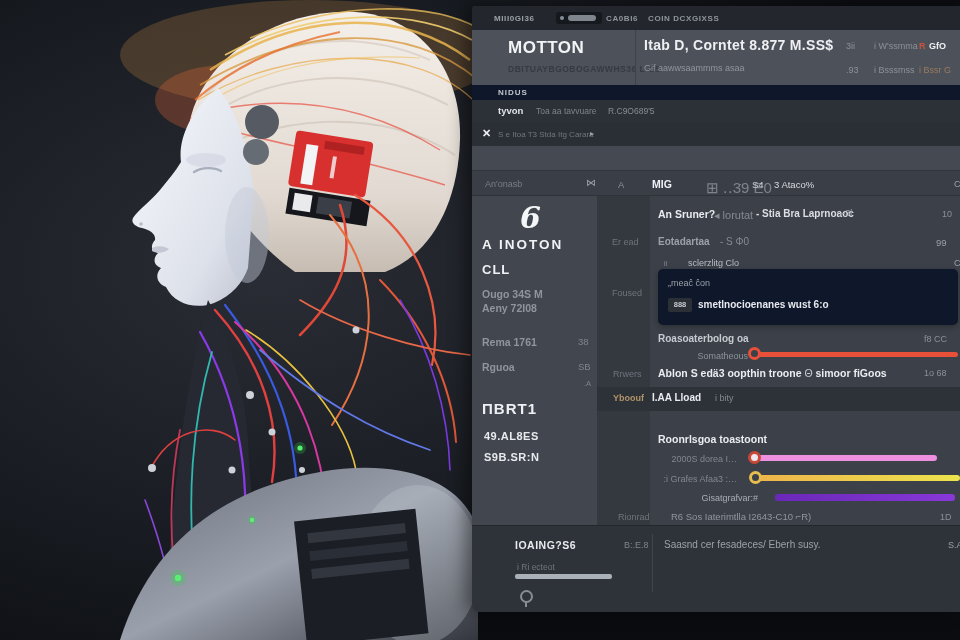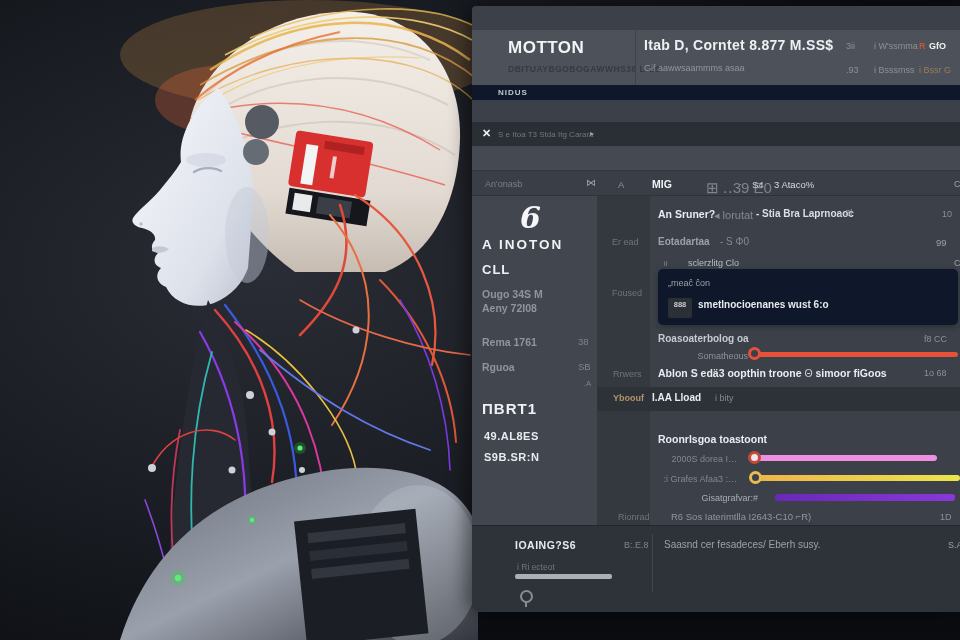--- a/index.html
+++ b/index.html
@@ -39,21 +39,21 @@
     font-size:30px;color:#f4f6f8;}
   .side-title{left:10px;top:41px;font-size:13.5px;font-weight:bold;color:#f0f2f5;letter-spacing:2px;}
   .side-sec{left:10px;top:66px;font-size:13px;font-weight:bold;color:#eef0f3;letter-spacing:1px;}
   .side-item{font-size:10.5px;font-weight:bold;color:#8f959d;}
   .side-val{font-size:9.5px;color:#7e848c;}
   .side-sec2{left:10px;top:204px;font-size:15px;font-weight:bold;color:#eef0f3;letter-spacing:1px;}
   .side-stat{font-size:11px;font-weight:bold;color:#e8ebee;letter-spacing:.5px;}
   .rowlabel{font-size:9px;color:#6e747c;}
   .dropdown{position:absolute;left:186px;top:73px;width:300px;height:56px;background:#0f172a;
     border-radius:5px;box-shadow:0 2px 6px rgba(0,0,0,.3);}
-  .badge{position:absolute;left:10px;top:29px;width:24px;height:20px;background:#2b2f36;border-radius:2px;
+  .badge{position:absolute;left:10px;top:29px;width:24px;height:14px;background:#2b2f36;border-radius:2px;
     font-size:7.5px;color:#c8ccd2;text-align:center;line-height:13px;font-weight:bold;}
   .track{position:absolute;height:5px;border-radius:3px;}
   .knob{position:absolute;width:7px;height:7px;border-radius:50%;}
   .darkband{position:absolute;left:125px;top:191px;width:363px;height:24px;background:#2d3239;}
   .footer{position:absolute;left:0;top:519px;width:100%;height:87px;background:#2e333a;border-top:1px solid #23272d;box-sizing:border-box;}
   .f-divider{left:180px;top:8px;width:1px;height:58px;background:#41464e;}
   .progress{left:43px;top:48px;width:97px;height:5px;background:#aab0b8;border-radius:2px;}
   .mic{left:48px;top:64px;width:9px;height:9px;border:2px solid #878d95;border-radius:50%;}
   .mic::after{content:"";position:absolute;left:2.5px;top:9px;width:2px;height:6px;background:#878d95;}
   .t{position:absolute;white-space:nowrap;}
@@ -170,40 +170,54 @@
         <circle cx="178" cy="578" r="3.2" fill="#58f070"></circle>
       <circle cx="300" cy="448" r="6" fill="#30d848" opacity=".25"></circle>
         <circle cx="300" cy="448" r="2.6" fill="#58f070"></circle>
       <circle cx="252" cy="520" r="5" fill="#30d848" opacity=".22"></circle>
         <circle cx="252" cy="520" r="2.2" fill="#58f070"></circle>
     </g>
   </svg>
 
   <div class="panel">
 
+    <div class="topbar">
+      <div class="t topbar-title">MIII0GI36</div>
+      <div class="abs toggle">
+        <div class="dot"></div>
+        <div class="bar"></div>
+      </div>
+      <div class="t topbar-menu" style="left:134px;">CA0BI6</div>
+      <div class="t topbar-menu" style="left:176px;">COIN DCXGIXSS</div>
+    </div>
 
     <div class="header">
       <div class="t app-title">MOTTON</div>
       <div class="t app-sub">DBITUAYBGOBOGAWWHS36 L GS</div>
       <div class="abs hdr-divider"></div>
       <div class="t doc-title">Itab D, Corntet 8.877 M.SS$</div>
       <div class="t doc-sub">Gif aawwsaammms asaa</div>
       <div class="t meta" style="left:374px;top:11px;">3ii</div>
       <div class="t meta" style="left:402px;top:11px;">i  W'ssmma</div>
       <div class="t meta red" style="left:447px;top:11px;">R</div>
       <div class="t meta b" style="left:457px;top:11px;">GfO</div>
       <div class="t meta" style="left:374px;top:35px;">.93</div>
       <div class="t meta" style="left:402px;top:35px;">i  Bsssmss</div>
       <div class="t meta brown" style="left:447px;top:35px;">i  Bssr G</div>
     </div>
 
     <div class="nidus">
       <span>NIDUS</span>
     </div>
 
+    <div class="inforow">
+      <div class="t" style="left:26px;top:5px;font-size:9.5px;font-weight:bold;color:#dfe2e6;">tyvon</div>
+      <div class="t" style="left:64px;top:6px;font-size:8.5px;color:#7e848c;">Toa aa tavvuare</div>
+      <div class="t" style="left:136px;top:6px;font-size:8.5px;color:#868c94;">R.C9O689'5</div>
+    </div>
 
     <div class="filterrow">
       <div class="t" style="left:10px;top:5px;font-size:11px;font-weight:bold;color:#eef0f2;">✕</div>
       <div class="t" style="left:26px;top:8px;font-size:8px;color:#70767e;">S e Itoa T3 Stda</div>
       <div class="t" style="left:86px;top:8px;font-size:8px;color:#70767e;">Itg Carara</div>
       <div class="t" style="left:118px;top:7px;font-size:8px;color:#9aa0a8;">▸</div>
     </div>
 
     <div class="band"></div>
 

